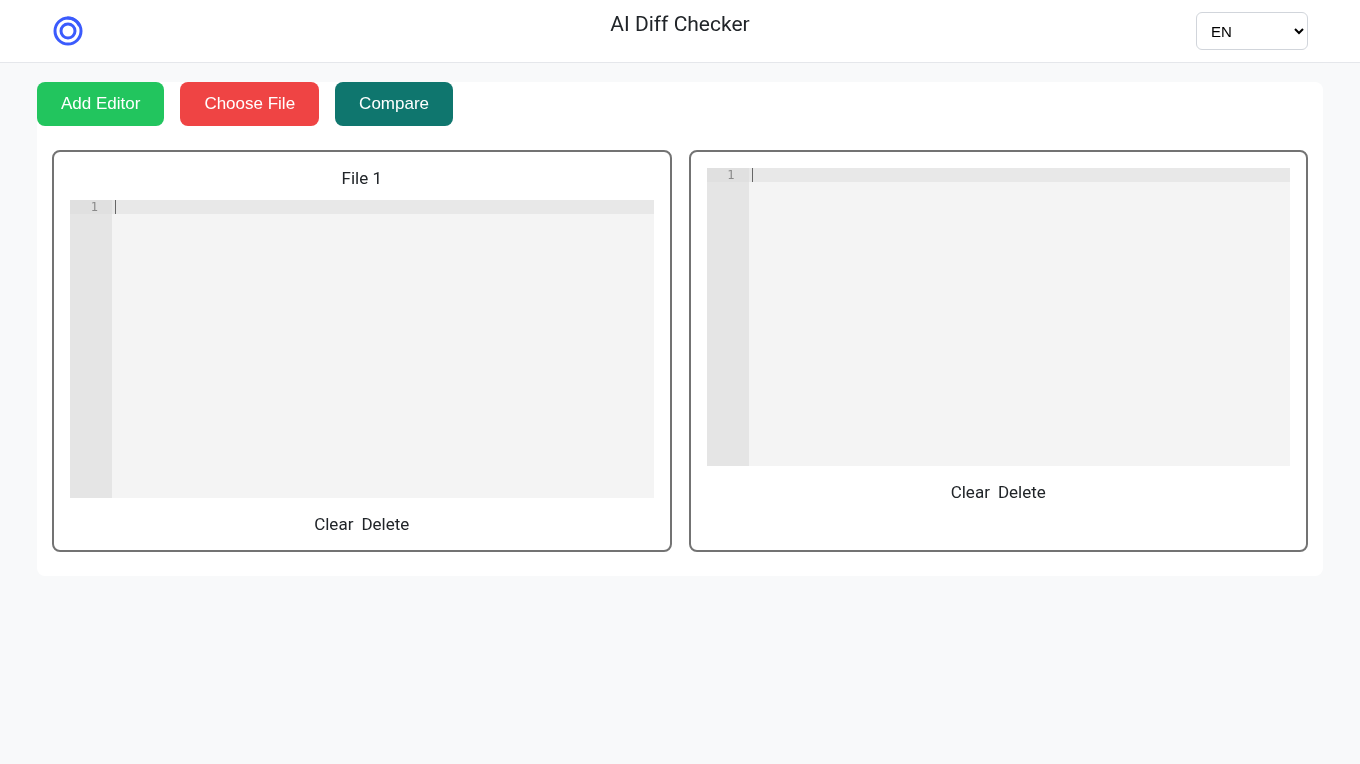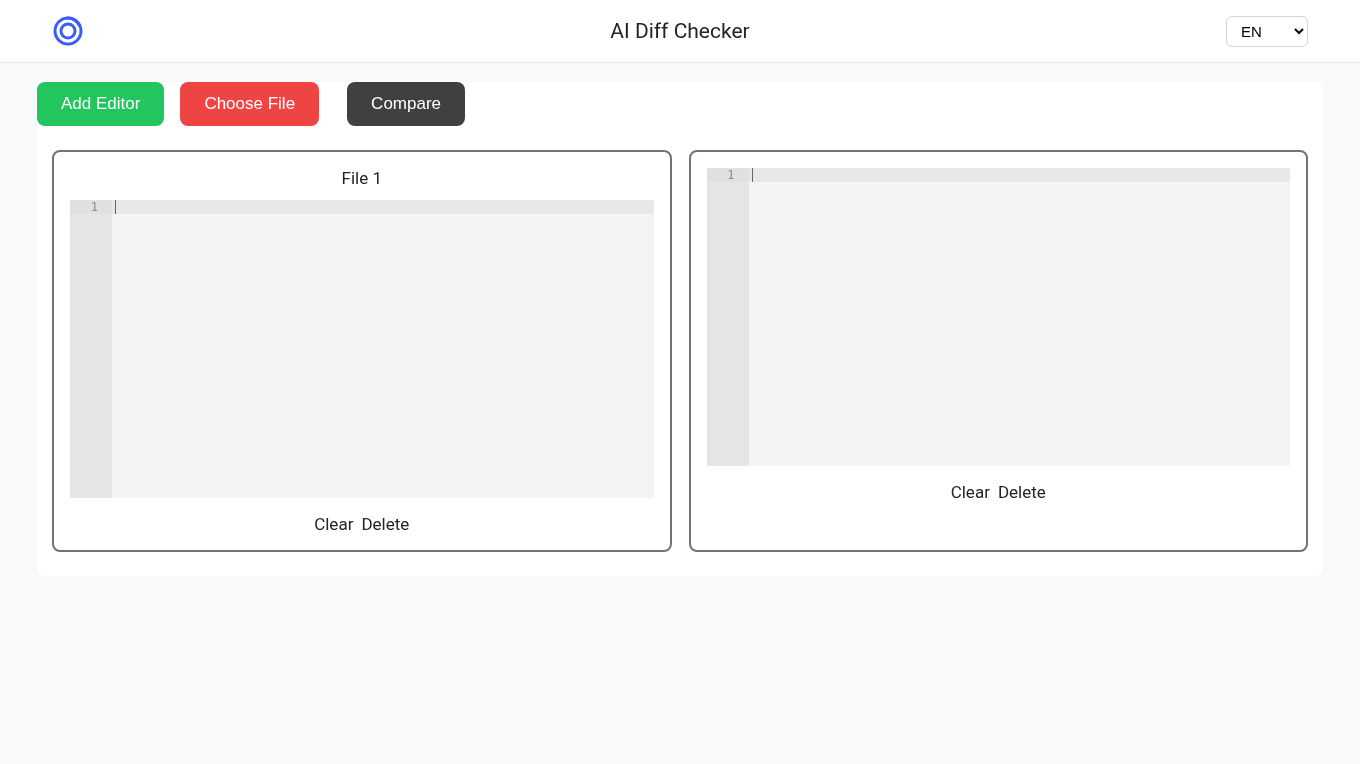--- a/index.html
+++ b/index.html
@@ -7,21 +7,20 @@
   padding: 0;
   box-sizing: border-box;
 }
 body {
   font-family: -apple-system, BlinkMacSystemFont, "Segoe UI", Roboto, Helvetica, Arial, sans-serif;
   background: #f8f9fa;
   color: #212529;
 }
 .header {
   display: flex;
-  align-items: center;
   padding: 12px 52px;
   background: #fff;
   border-bottom: 1px solid #e5e7eb;
   position: relative;
   height: 63px;
   gap: 43px;
 }
 .logo {
   display: inline-flex;
   align-items: center;
@@ -35,21 +34,21 @@
   color: #212529;
 }
 .lang-select {
   margin-left: auto;
   padding: 5px 10px;
   border: 1px solid #d1d5db;
   border-radius: 6px;
   font-size: 15px;
   background: #fff;
   cursor: pointer;
-  width: 82px;
+  width: 112px;
 }
 .main-container {
   background: #fff;
   margin: 19px 37px 0 37px;
   border-radius: 8px;
   padding: 0;
 }
 .page-heading {
   text-align: center;
   font-size: 28px;
@@ -65,21 +64,21 @@
 .btn {
   padding: 12px 24px;
   border: none;
   border-radius: 8px;
   font-size: 17px;
   cursor: pointer;
   color: #fff;
 }
 .btn-green { background: #22c55e; }
 .btn-blue { background: #ef4444; }
-.btn-purple { background: #404040; margin-left: 12px; }
+.btn-purple { background: #0f766e; }
 .editors-row {
   display: flex;
   gap: 17px;
   padding: 0 15px 24px 15px;
 }
 .editor-panel {
   flex: 1;
   border: 2px solid #737373;
   border-radius: 8px;
   background: #fff;

